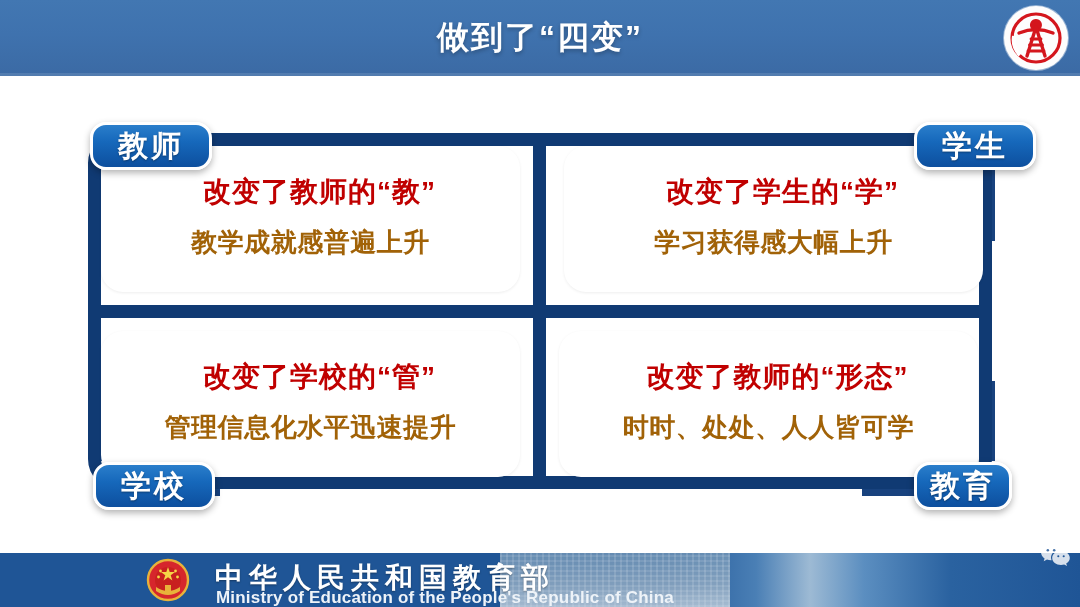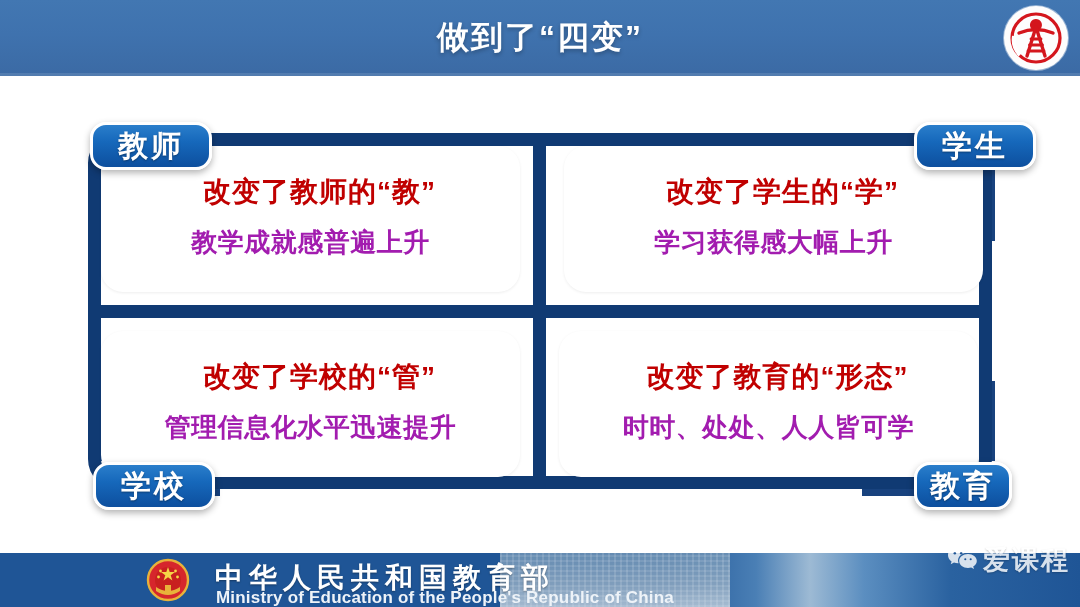--- a/index.html
+++ b/index.html
@@ -123,21 +123,21 @@
   .card-title {
     color: #c00000;
     font-size: 28px;
     font-weight: bold;
     letter-spacing: 1px;
     white-space: nowrap;
     margin-bottom: 14px;
     margin-left: 18px;
   }
   .card-sub {
-    color: #a21caf;
+    color: #a16207;
     font-size: 26px;
     font-weight: bold;
     letter-spacing: 0.5px;
     white-space: nowrap;
   }
 
   
   .stub {
     position: absolute;
     background: #18427e;
@@ -282,21 +282,21 @@
       <div class="card-title">改变了学生的“学”</div>
       <div class="card-sub">学习获得感大幅上升</div>
     </div>
 
     <div class="card" id="card-school">
       <div class="card-title">改变了学校的“管”</div>
       <div class="card-sub">管理信息化水平迅速提升</div>
     </div>
 
     <div class="card" id="card-education">
-      <div class="card-title">改变了教育的“形态”</div>
+      <div class="card-title">改变了教师的“形态”</div>
       <div class="card-sub">时时、处处、人人皆可学</div>
     </div>
 
     <div class="pill" id="pill-teacher">教师</div>
     <div class="pill" id="pill-student">学生</div>
     <div class="pill" id="pill-school">学校</div>
     <div class="pill" id="pill-education">教育</div>
 
   </div>
 
@@ -325,16 +325,15 @@
     <span>
       <svg width="30" height="26" viewBox="0 0 30 26" aria-hidden="true">
         <path d="M11 2 C5 2 1 5.8 1 10.2 c0 2.5 1.4 4.7 3.6 6.2 L3.7 19.3 l3.3 -1.7 c1.2 0.35 2.6 0.55 4 0.55 l0.6 -0.02 C11.2 17.3 11 16.5 11 15.6 11 11 15.4 7.4 20.8 7.4 l0.8 0.03 C20.6 4.3 16.3 2 11 2 Z" fill="#ffffff"></path>
         <circle cx="7.8" cy="8.2" r="1.25" fill="#1f5596"></circle>
         <circle cx="14.2" cy="8.2" r="1.25" fill="#1f5596"></circle>
         <path d="M21 9 c-4.9 0 -8.8 3.2 -8.8 7 0 3.8 3.9 7 8.8 7 1.1 0 2.2 -0.17 3.2 -0.47 l2.8 1.5 -0.8 -2.5 C28.2 20.3 29.8 18.3 29.8 16 29.8 12.2 25.9 9 21 9 Z" fill="#ffffff"></path>
         <circle cx="18.3" cy="14.3" r="1.05" fill="#1f5596"></circle>
         <circle cx="23.7" cy="14.3" r="1.05" fill="#1f5596"></circle>
       </svg>
     </span>
-    <span id="watermark-text">爱课程</span>
   </div>
 
 </div>
 
 </body></html>

